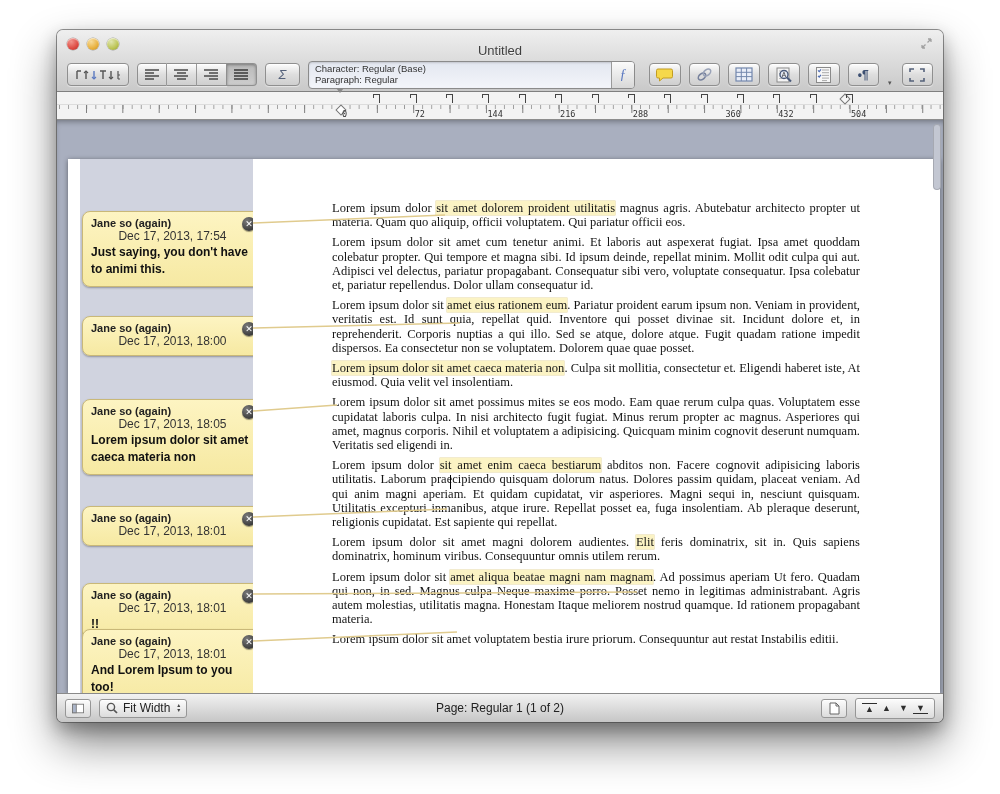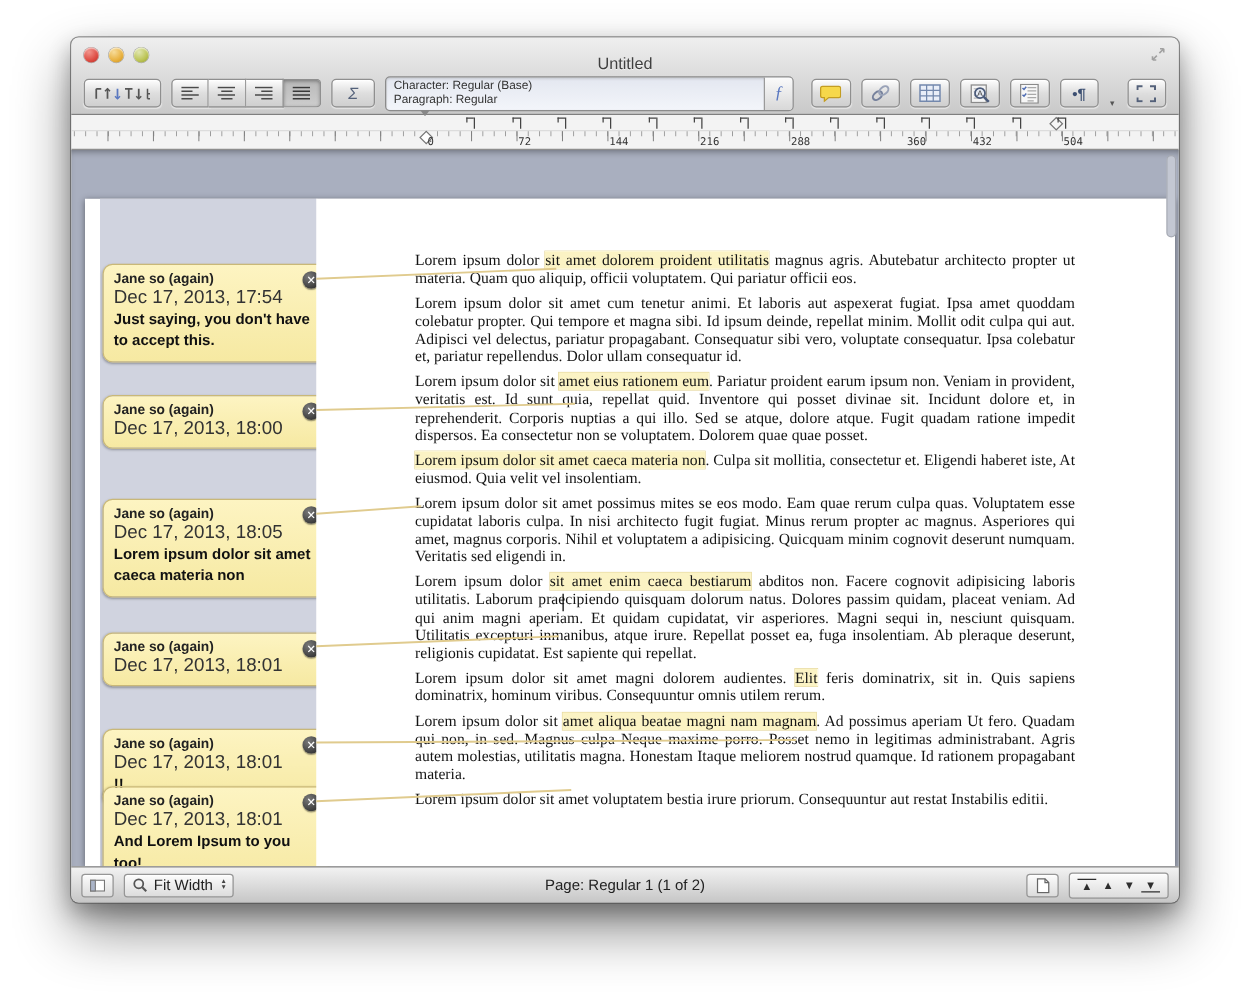--- a/index.html
+++ b/index.html
@@ -51,21 +51,21 @@
   
   .content{position:relative;height:573px;background:var(--content-bg,#a9afbf);overflow:hidden;
     box-shadow:inset 0 4px 6px -3px rgba(0,0,0,.4);}
   .page{position:absolute;left:11px;top:39px;width:872px;height:534px;background:#fff;box-shadow:0 1px 5px rgba(0,0,0,.45);}
   .comments-col{position:absolute;left:12px;top:0;width:174px;height:100%;background:var(--comment-strip,#d0d3df);}
   .connector-svg{position:absolute;left:0;top:0;pointer-events:none;}
   .connector-svg line{stroke:var(--connector,#e0cb8e);stroke-width:1.5;}
   .comment{position:absolute;left:2px;width:181px;box-sizing:border-box;border:1px solid #c9b878;border-radius:8px;
     background:linear-gradient(#fdf4c2,#f6e9a2);box-shadow:0 1px 2px rgba(0,0,0,.3);padding:5px 8px 7px 8px;}
   .c-author{font-size:11px;font-weight:bold;color:#222;}
-  .c-date{font-size:15px;color:#333;}
+  .c-date{font-size:12px;color:#333;text-align:center;}
   .c-text{font-size:12px;font-weight:bold;color:#111;line-height:1.45;margin-top:1px;}
   .c-text.red{color:var(--accent-red,#e02518);}
   .c-close{position:absolute;top:5px;right:6px;width:14px;height:14px;border-radius:50%;
     background:radial-gradient(circle at 35% 30%,#7a7a7a,#3c3c3c 70%);color:#fff;font-size:9px;line-height:14px;text-align:center;
     box-shadow:0 1px 1px rgba(0,0,0,.4);cursor:default;}
   .doc-body{position:absolute;left:185px;top:0;right:0;bottom:0;background:#fff;padding:42px 80px 0 79px;overflow:hidden;
     font-family:"Liberation Serif","DejaVu Serif",serif;font-size:12.5px;line-height:14.2px;color:#141414;text-align:justify;}
   .doc-body p{margin:0 0 6px 0;}
   .hl{background:var(--highlight,#fbf3c4);box-shadow:0 0 0 0.5px #e5d79e;}
   .caret{position:absolute;width:1px;height:14px;background:#000;}
@@ -229,21 +229,21 @@
         <span class="rnum" style="left: 793.9px;">504</span>
       </div>
   </div>
 
   <div class="content">
     <div class="page">
       <div class="comments-col" id="comments-col">
           <div class="comment" style="top: 52px;">
     <div class="c-author">Jane so (again)</div>
     <div class="c-date">Dec 17, 2013, 17:54</div>
-    <div class="c-text">Just saying, you don't have to accept this.</div>
+    <div class="c-text">Just saying, you don't have to animi this.</div>
     <div class="c-close">✕</div>
   </div>
           <div class="comment" style="top: 157px;">
     <div class="c-author">Jane so (again)</div>
     <div class="c-date">Dec 17, 2013, 18:00</div>
     <div class="c-close">✕</div>
   </div>
           <div class="comment" style="top: 240px;">
     <div class="c-author">Jane so (again)</div>
     <div class="c-date">Dec 17, 2013, 18:05</div>

